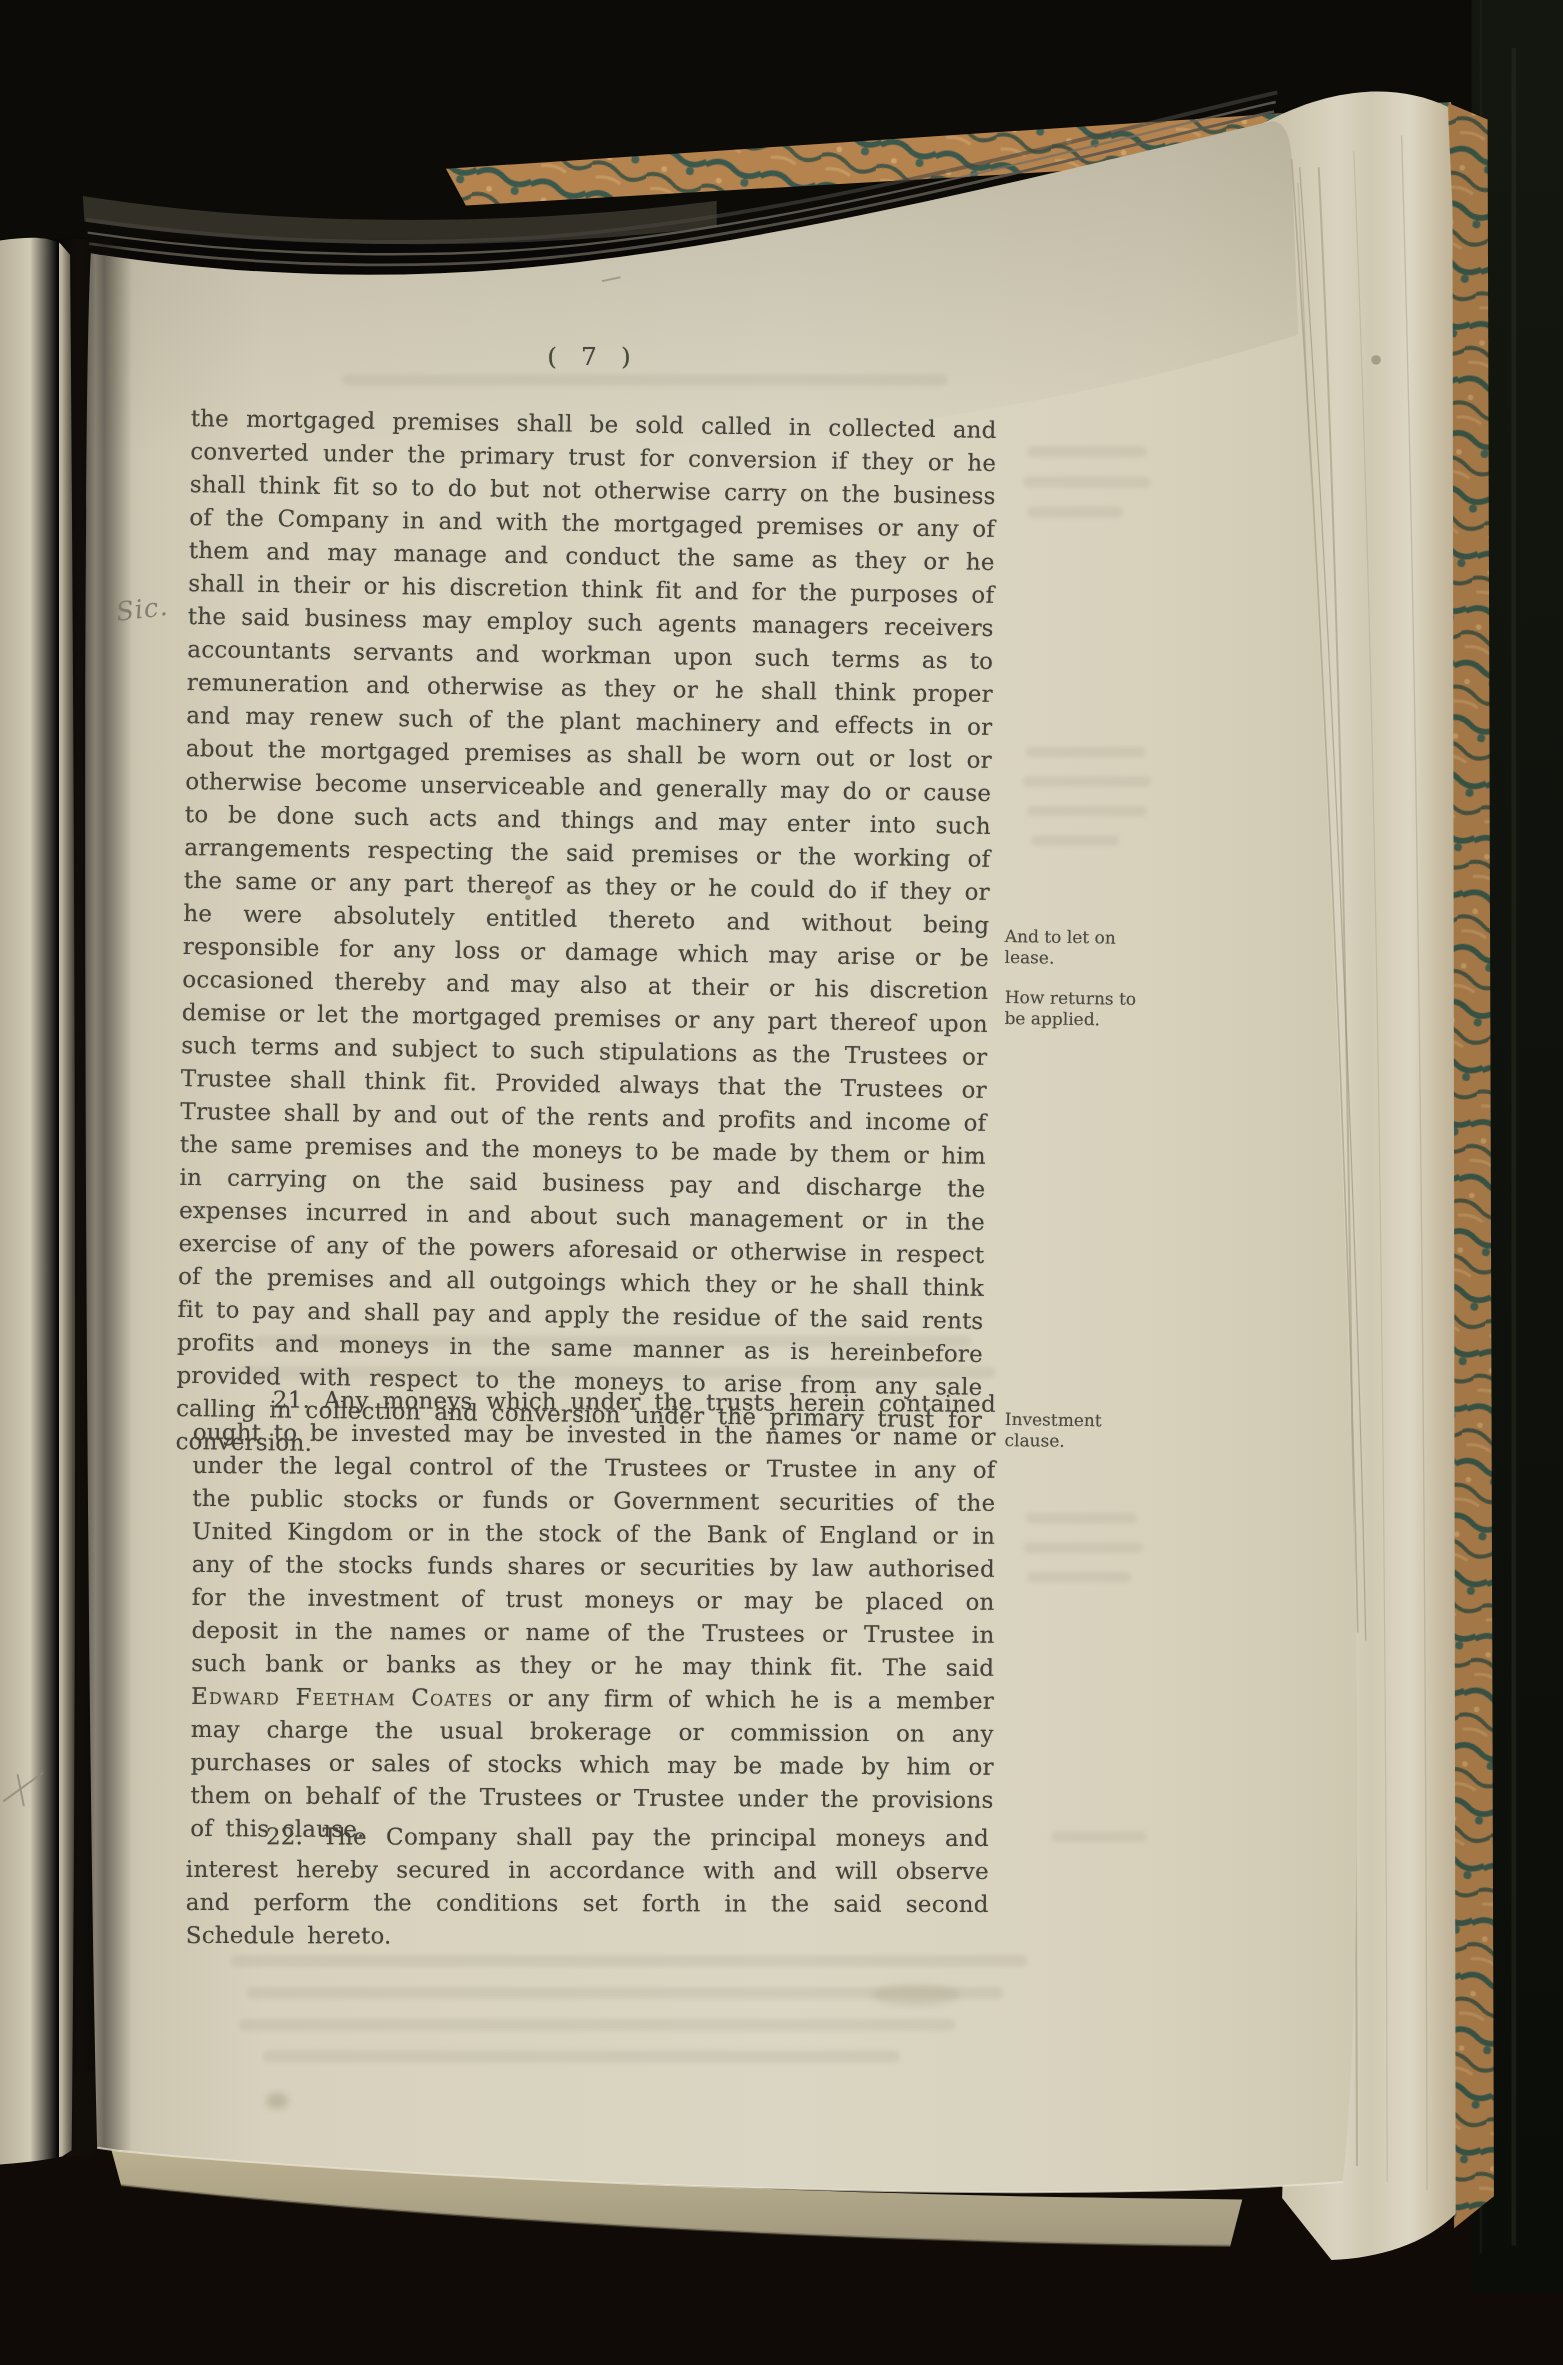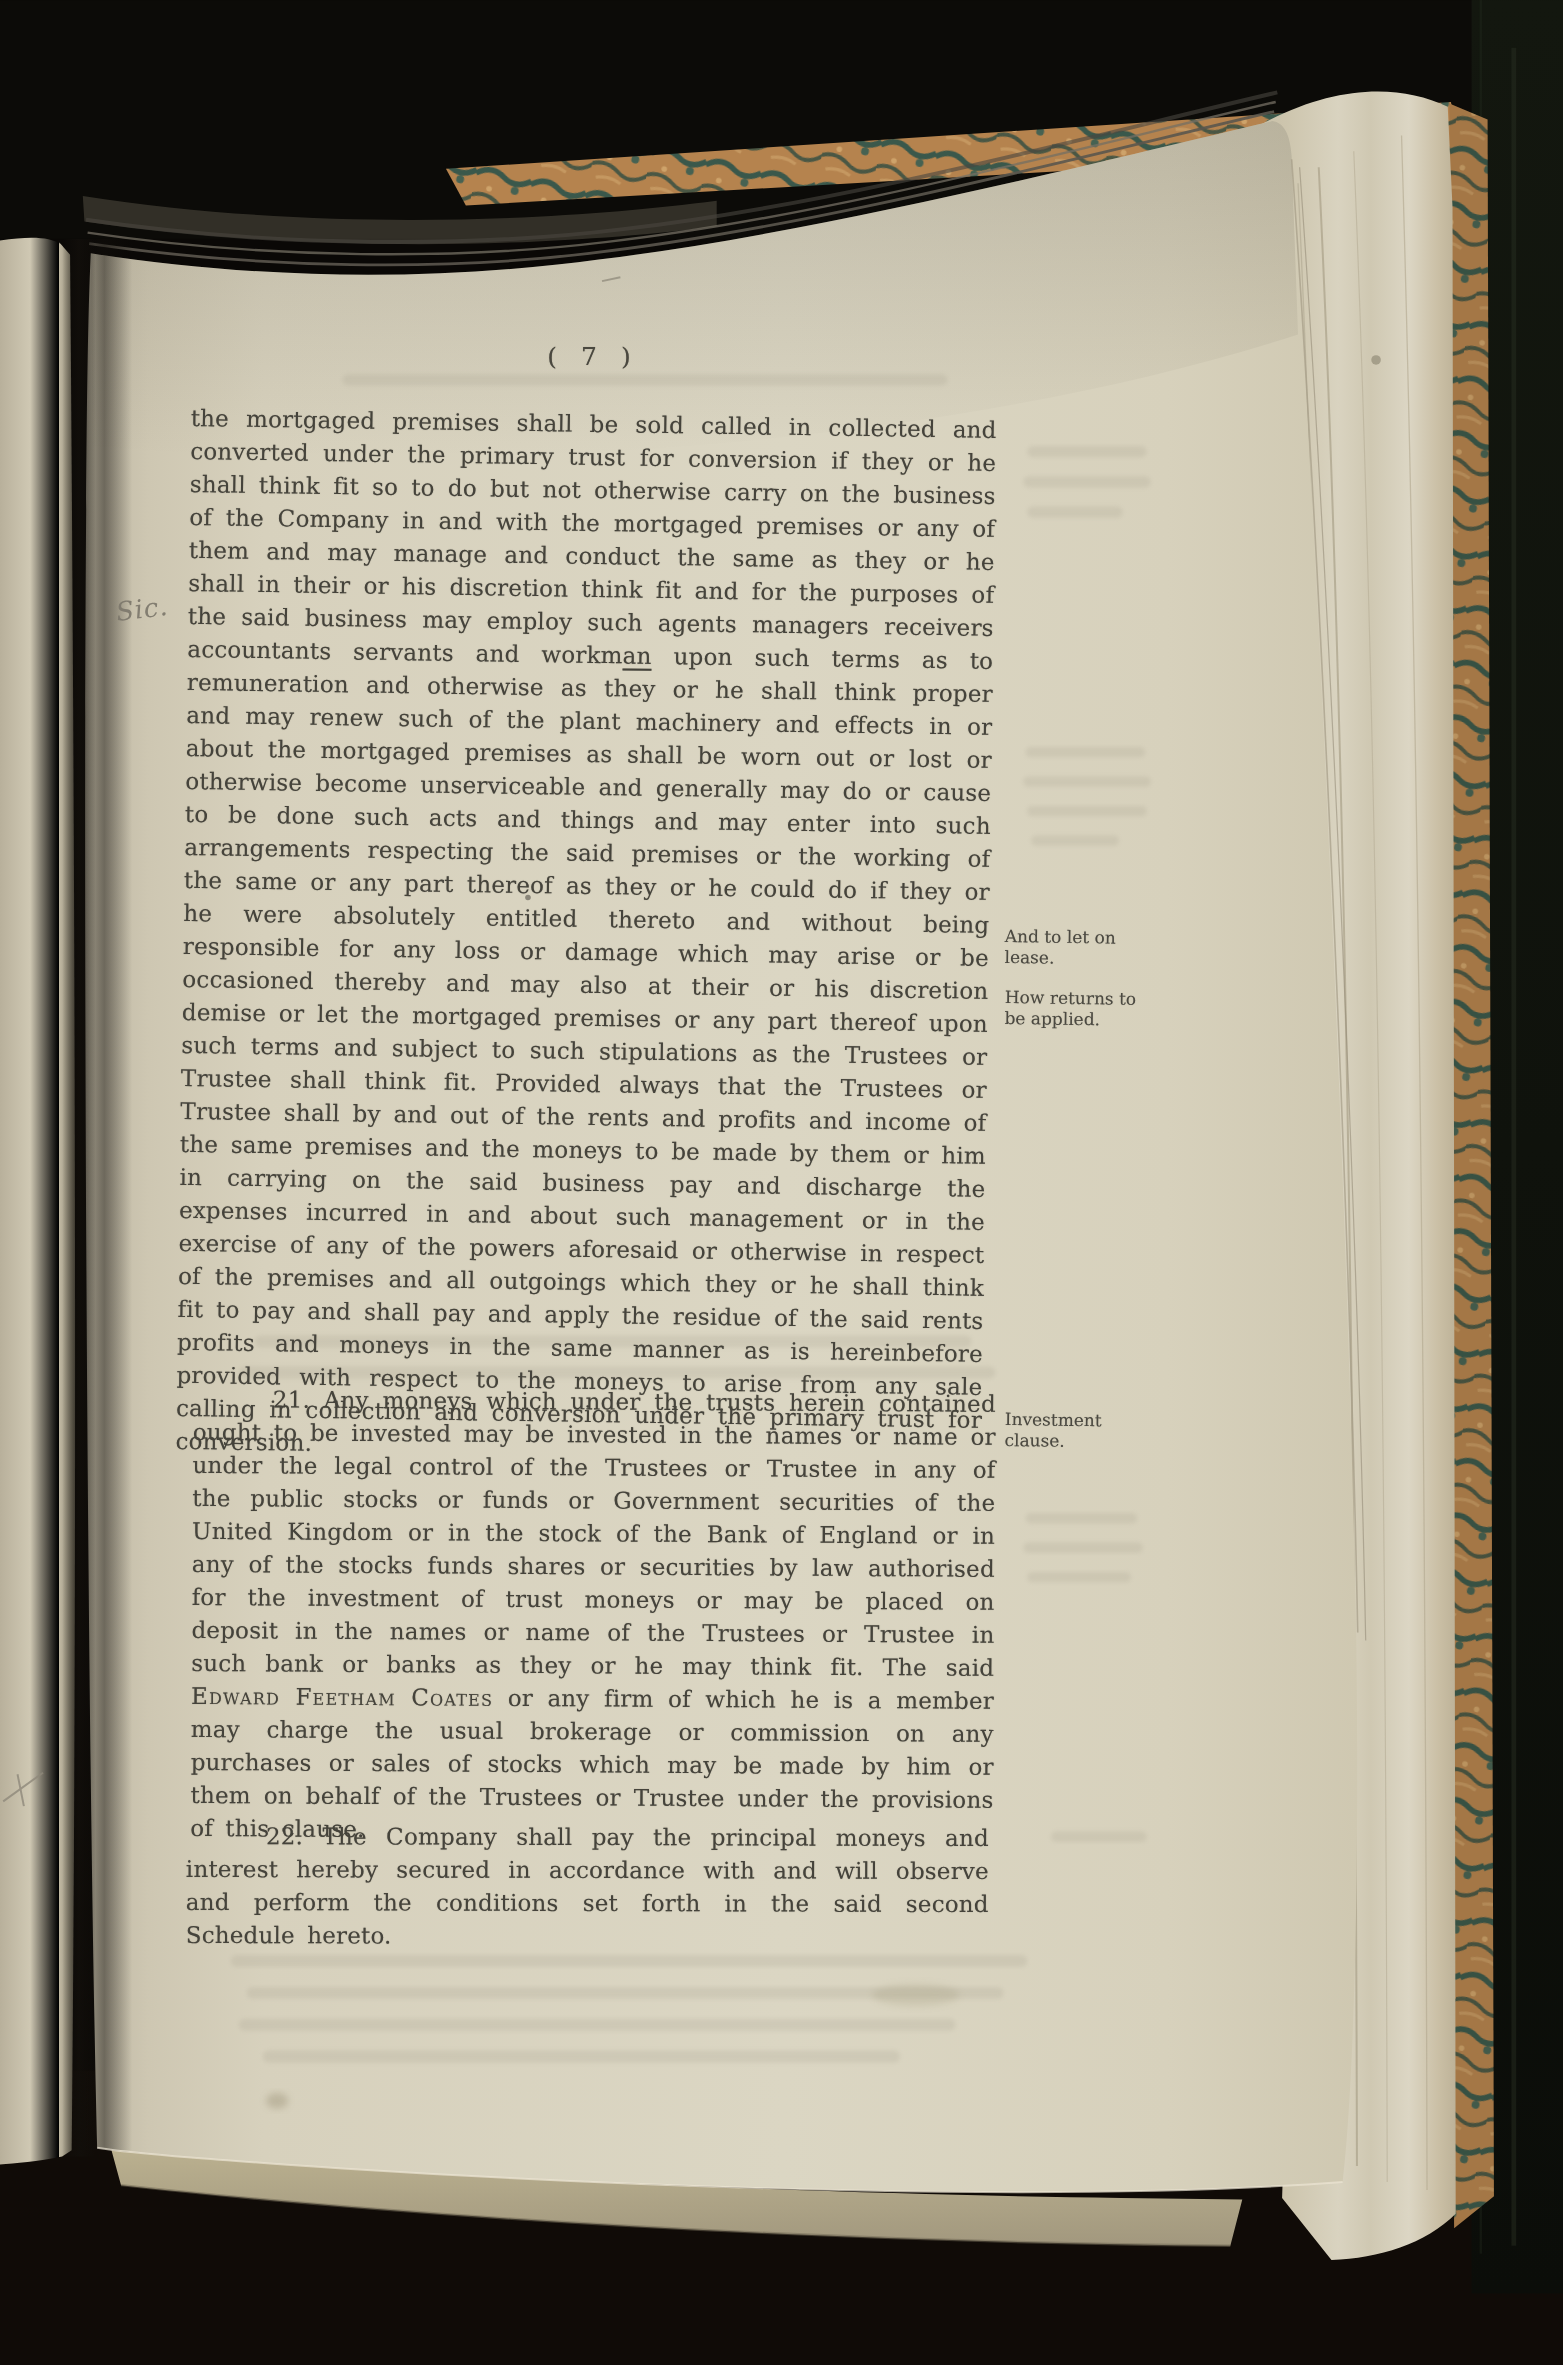--- a/index.html
+++ b/index.html
@@ -25,21 +25,21 @@
     font-size:23px;line-height:33px;
     color:#45433b;
     word-spacing:4.8px;letter-spacing:0.2px;
     text-shadow:0 0 1px rgba(68,66,58,.45);
   }
   .p20{top:402px;left:191px;width:806px;transform:rotate(.85deg);transform-origin:0 0;}
   .p21{top:1383px;left:193px;width:803px;transform:rotate(.35deg);transform-origin:0 0;text-indent:80px;}
   .p22{top:1820px;left:186px;width:803px;transform:rotate(.15deg);transform-origin:0 0;text-indent:80px;}
 
   .sc{font-variant:small-caps;letter-spacing:1.2px;}
-  .mark-underline{text-decoration:underline;text-decoration-thickness:1.6px;text-underline-offset:4.8px;}
+  .mark-underline{text-decoration-thickness:1.6px;text-underline-offset:4.8px;}
 
   .mnote{
     position:absolute;
     font-size:17px;line-height:21px;color:#4b4941;
     transform:rotate(.8deg);transform-origin:0 0;
     text-shadow:0 0 0.8px rgba(70,68,58,.4);
   }
   .mnote1{top:926px;left:1005px;width:135px;}
   .mnote2{top:987px;left:1005px;width:135px;}
   .mnote3{top:1409px;left:1005px;width:119px;}

